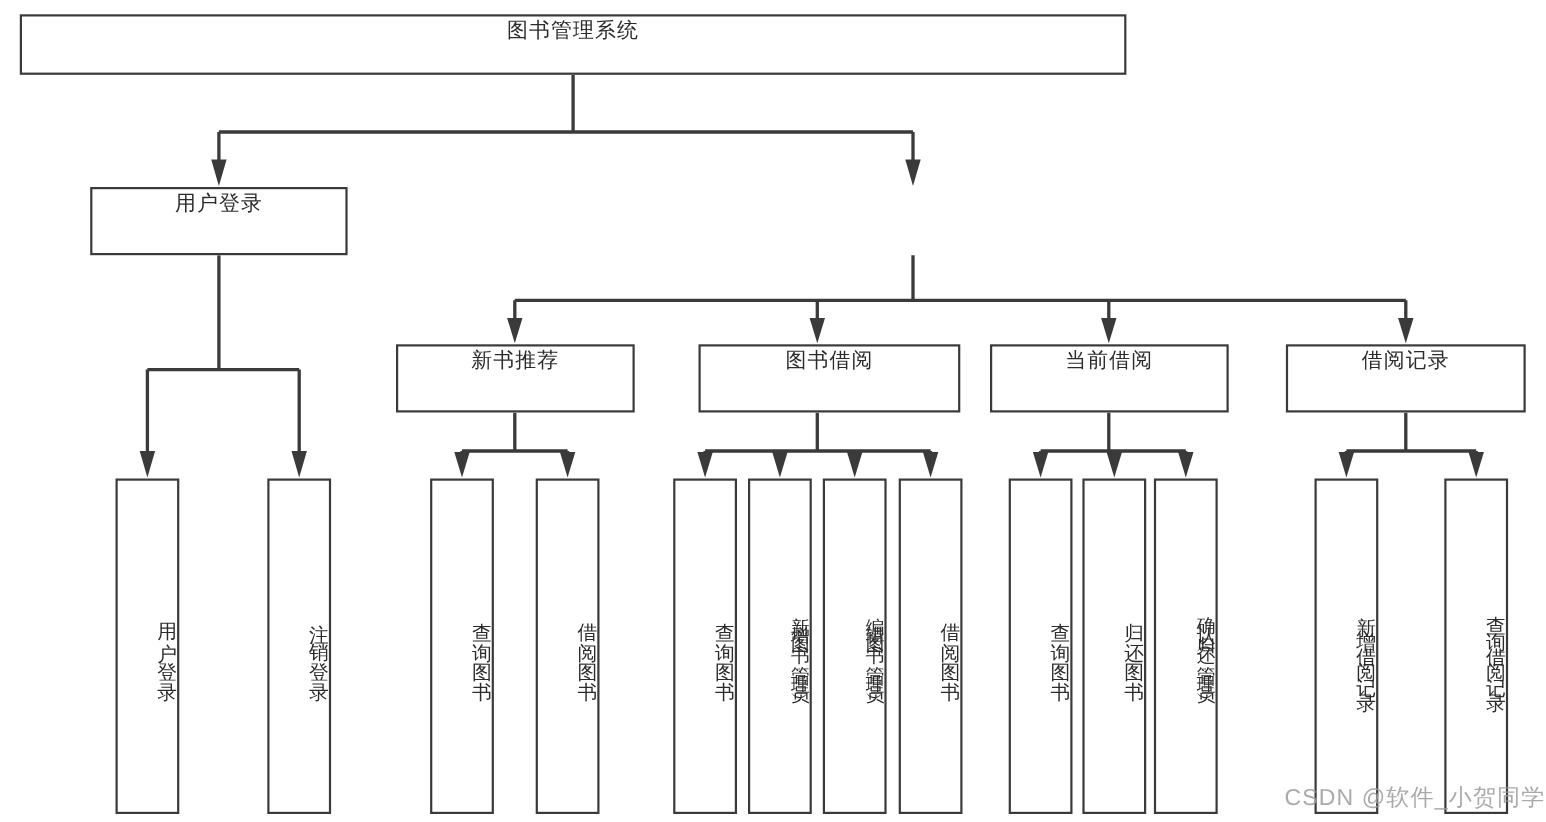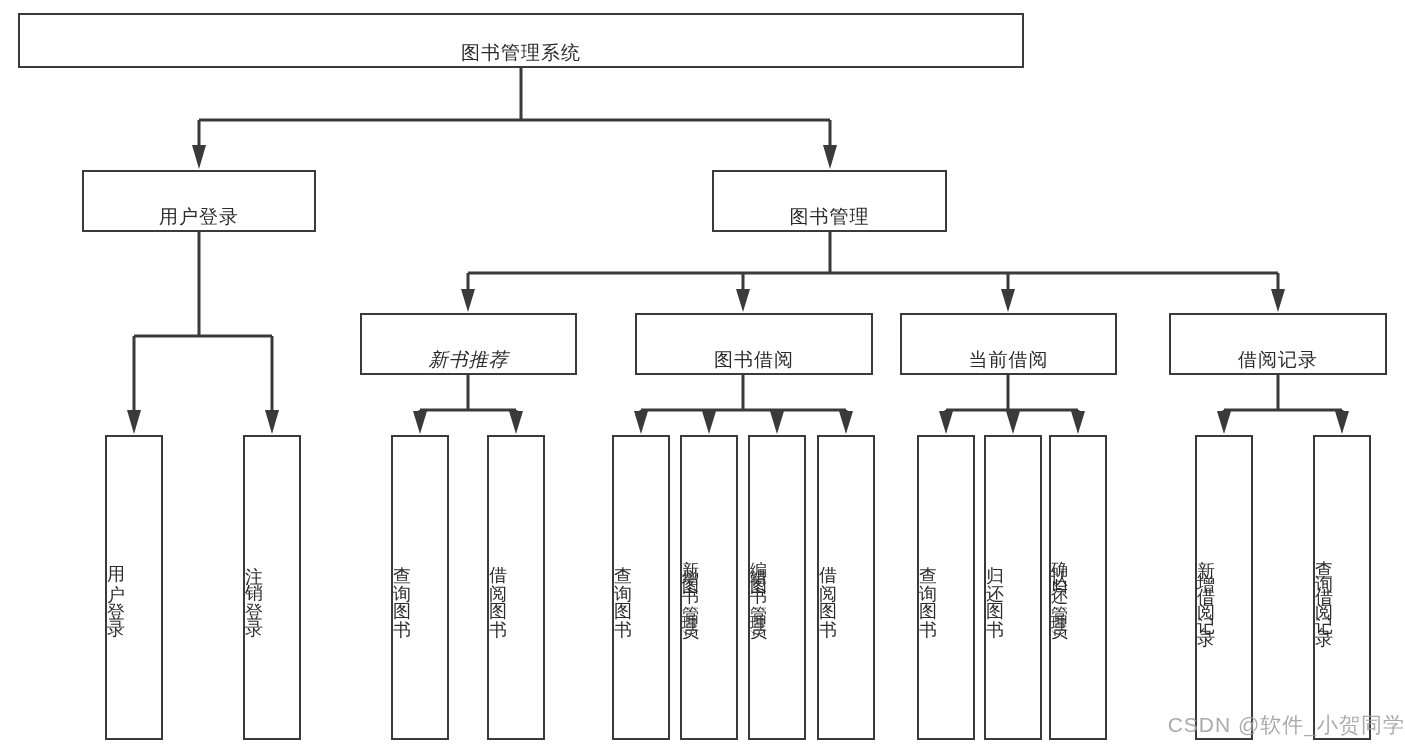--- a/index.html
+++ b/index.html
@@ -9,21 +9,21 @@
     background:#ffffff;
     font-family:"Liberation Sans","DejaVu Sans",sans-serif;
     overflow:hidden;
   }
   .connectors{position:absolute;left:0;top:0;z-index:0;}
   .box{
     position:absolute;
     box-sizing:border-box;
     border:2.5px solid #3a3a3a;
     background:#ffffff;
-    display:flex;align-items:flex-end;justify-content:center;
+    display:flex;align-items:flex-start;justify-content:center;
     color:#2b2b2b;
     z-index:1;
   }
   .hbox{font-size:19px;letter-spacing:1px;}
   .vbox{
     writing-mode:vertical-rl;
     font-size:18px;
     line-height:1;
     text-align:center;
   }
@@ -92,25 +92,22 @@
     </g>
   </svg>
 
   <div class="box hbox" style="left:18px;top:13px;width:1006px;height:55px;">
     <span>图书管理系统</span>
   </div>
 
   <div class="box hbox" style="left:82px;top:170px;width:234px;height:62px;">
     <span>用户登录</span>
   </div>
-  <div class="box hbox" style="left:712px;top:170px;width:235px;height:62px;">
-    <span>图书管理</span>
-  </div>
 
-  <div class="box hbox" style="left:360px;top:313px;width:217px;height:62px;font-style:italic;">
+  <div class="box hbox" style="left:360px;top:313px;width:217px;height:62px;">
     <span>新书推荐</span>
   </div>
   <div class="box hbox" style="left:635px;top:313px;width:238px;height:62px;">
     <span>图书借阅</span>
   </div>
   <div class="box hbox" style="left:1169px;top:313px;width:218px;height:62px;">
     <span>借阅记录</span>
   </div>
   <div class="box hbox" style="left:900px;top:313px;width:217px;height:62px;">
     <span>当前借阅</span>

